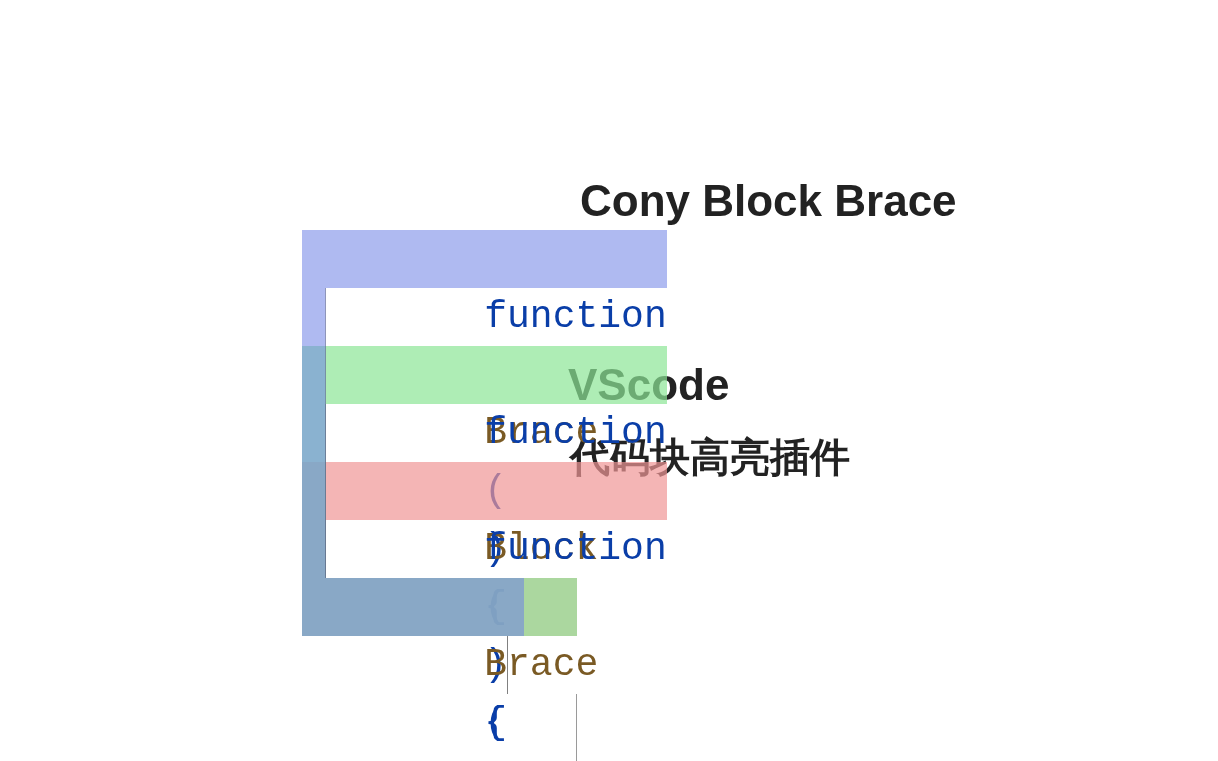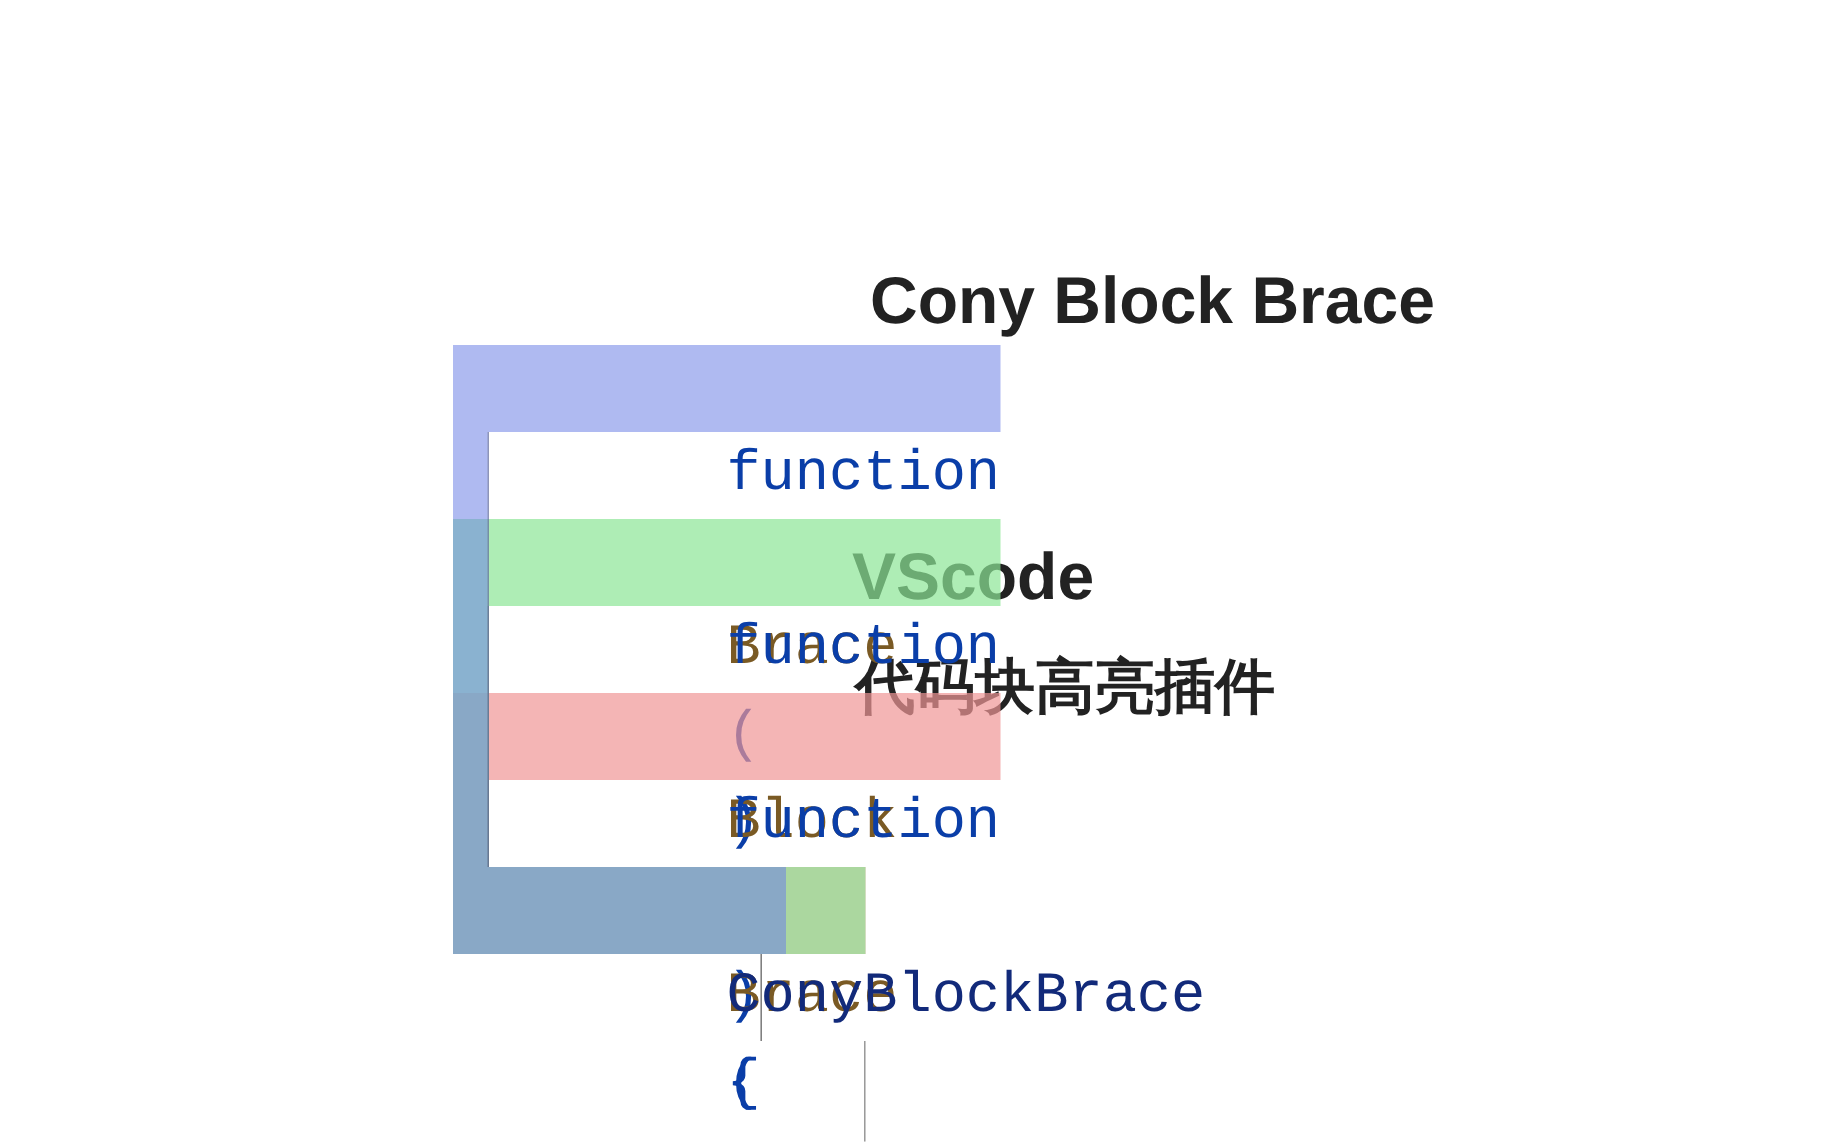--- a/index.html
+++ b/index.html
@@ -108,23 +108,20 @@
         <span class="tk-sym">(</span>
         <span class="tk-sym">)</span>
         
       </span>
     </div>
 
     <div class="row">
       <span class="seg bg-blue"><span class="gap0"></span><span class="guide"></span></span>
       <span class="seg bg-green"><span class="gap0"></span><span class="guide"></span></span>
       <span class="seg bg-red"><span class="gap0"></span><span class="guide"></span></span>
-      <span class="seg bg-white txt">
-        <span class="tk-id">ConyBlockBrace</span>
-      </span>
     </div>
 
     <div class="row">
       <span class="seg bg-blue"><span class="gap0"></span><span class="guide"></span></span>
       <span class="seg bg-green"><span class="gap0"></span><span class="guide"></span></span>
       <span class="seg bg-red">
         <span class="gap0"></span><span class="guide"></span>
         <span class="gapg"></span><span class="guide"></span>
         <span class="gapg"></span><span class="guide"></span>
         

